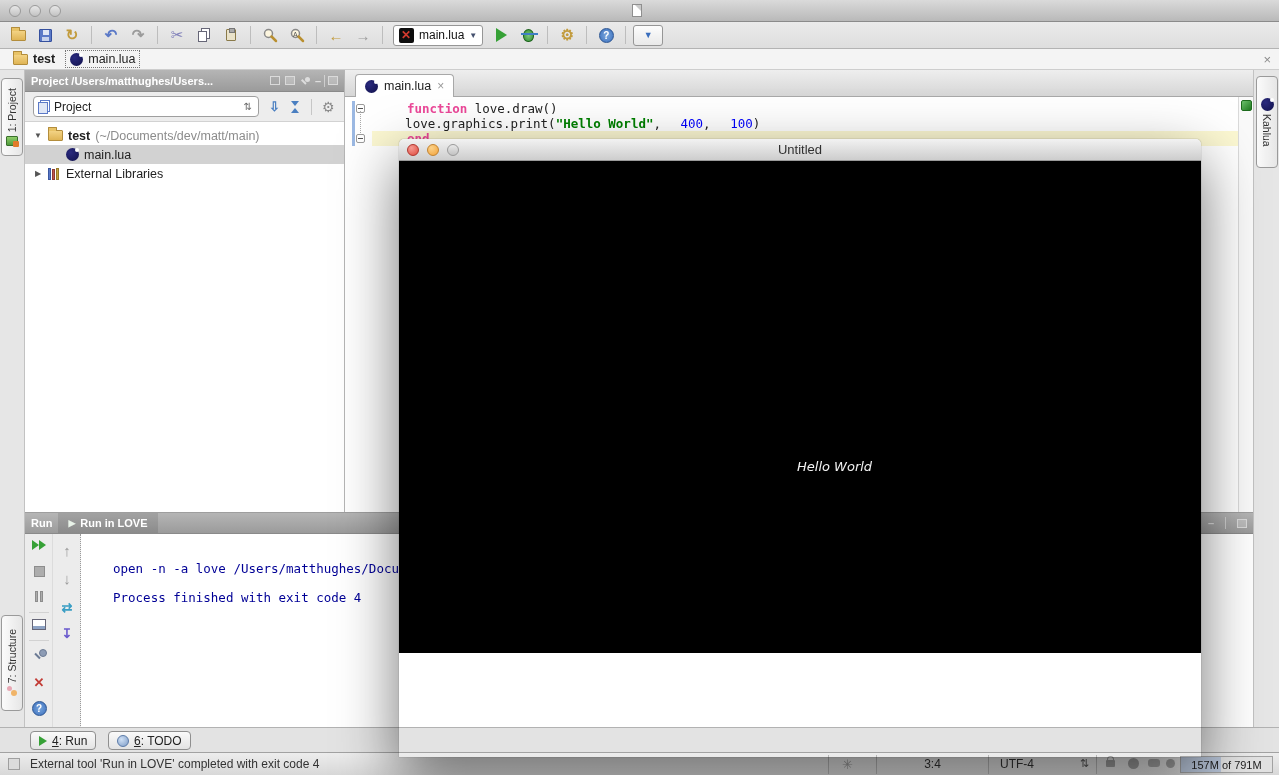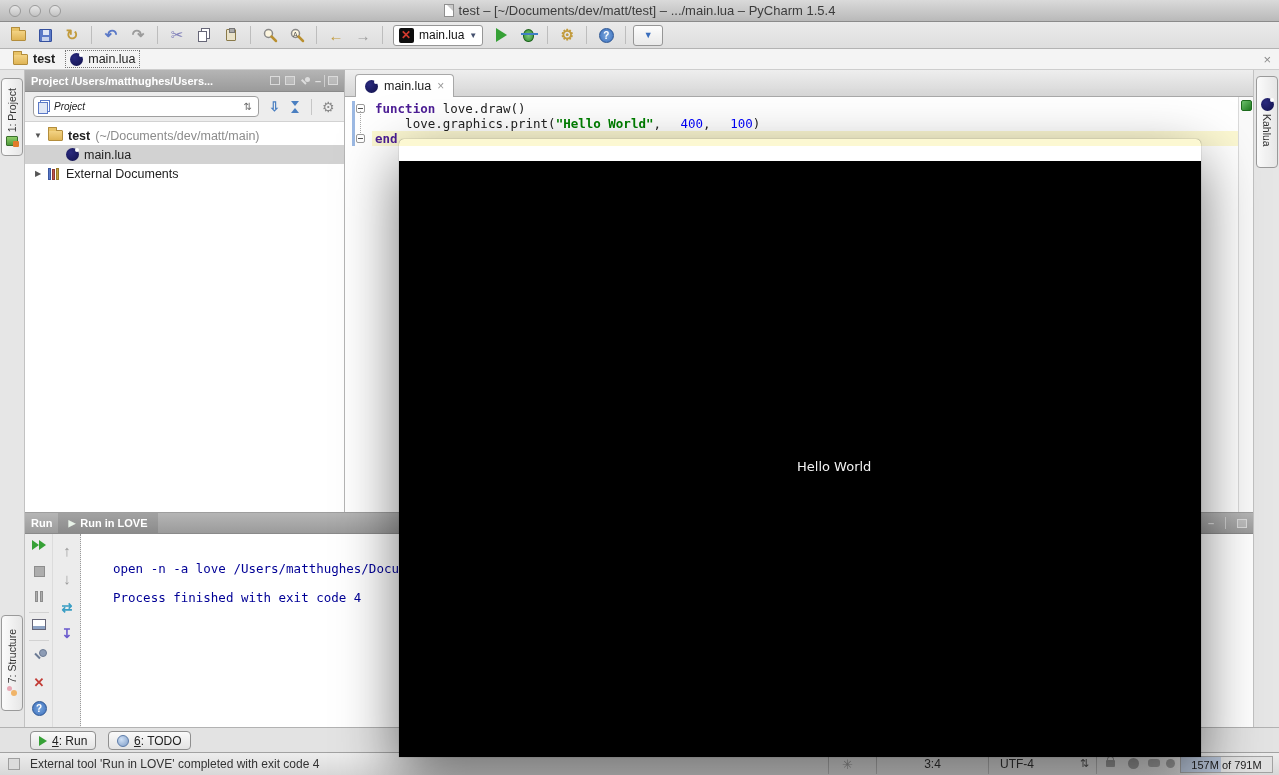--- a/index.html
+++ b/index.html
@@ -87,21 +87,21 @@
 
   
   #project-panel{left:25px;top:70px;width:320px;height:442px;background:#fff;border-right:1px solid #b5b5b5;}
   #project-header{position:absolute;left:0;top:0;width:100%;height:22px;padding:0 6px;}
   #project-header .title{flex:1;}
   #project-toolbar{position:absolute;left:0;top:22px;width:100%;height:30px;background:#ededed;
     border-bottom:1px solid #d2d2d2;display:flex;align-items:center;padding:0 8px;gap:10px;}
   #view-combo{width:226px;height:21px;background:#fff;border:1px solid #9f9f9f;border-radius:4px;
     display:flex;align-items:center;padding:0 6px;gap:6px;}
   #view-combo .pages{width:10px;height:12px;border:1px solid #5b79c7;background:#dfe6f5;box-shadow:2px -2px 0 -1px #fff,2px -2px 0 0 #5b79c7;margin-left:-2px;margin-top:2px;}
-  #view-combo .label{flex:1;font-size:10px;font-style:italic;}
+  #view-combo .label{flex:1;font-size:12px;}
   .autoscroll{color:#4a7fc1;font-size:13px;font-weight:bold;}
   .collapse-ico{width:11px;height:12px;position:relative;}
   .collapse-ico::before{content:"";position:absolute;left:1px;top:0;border-left:4px solid transparent;border-right:4px solid transparent;border-top:5px solid #4a7fc1;}
   .collapse-ico::after{content:"";position:absolute;left:1px;bottom:0;border-left:4px solid transparent;border-right:4px solid transparent;border-bottom:5px solid #4a7fc1;}
   .gear{color:#8a8a8a;font-size:14px;}
   #tree{position:absolute;left:0;top:56px;width:100%;}
   .tree-row{height:19px;display:flex;align-items:center;font-size:12.5px;gap:5px;}
   .tree-row .tw-arrow{width:10px;text-align:center;color:#555;font-size:8px;margin-left:8px;}
   .tree-row.indent .tw-arrow{visibility:hidden;margin-left:26px;}
   .tree-row.selected{background:#d2d2d2;}
@@ -114,21 +114,21 @@
 
   
   #editor{left:345px;top:70px;width:908px;height:442px;background:#fff;}
   #tabbar{position:absolute;left:0;top:0;width:100%;height:27px;background:linear-gradient(#eeeeee,#d6d6d6);
     border-bottom:1px solid #a8a8a8;}
   #tab-main{position:absolute;left:10px;top:4px;height:23px;background:#fff;border:1px solid #a8a8a8;border-bottom:none;
     border-radius:4px 4px 0 0;display:flex;align-items:center;gap:6px;padding:0 9px;font-size:12.5px;}
   #tab-main .x{color:#9a9a9a;font-size:12px;}
   #caret-line{position:absolute;left:27px;top:61px;width:866px;height:15px;background:#fcf8d2;}
   .code-line{position:absolute;left:30px;white-space:pre;font-family:"DejaVu Sans Mono",monospace;font-size:12.5px;line-height:15px;}
-  .kw{color:#4c1d95;font-weight:bold;}
+  .kw{color:#ec4899;font-weight:bold;margin-left:32px;}
   .str{color:#008000;font-weight:bold;}
   .num{color:#0000ff;margin-left:12px;}
   #change-bar{position:absolute;left:7px;top:31px;width:3px;height:45px;background:#9cb9e3;}
   .fold-box{position:absolute;left:11px;width:9px;height:9px;border:1px solid #9b9b9b;border-radius:2px;background:#fff;}
   .fold-box::after{content:"";position:absolute;left:1px;top:3px;width:5px;height:1px;background:#555;}
   #fold-line{position:absolute;left:15px;top:41px;height:24px;border-left:1px dotted #aaa;}
   #ed-scroll{position:absolute;left:893px;top:27px;width:15px;height:415px;background:#fafafa;border-left:1px solid #dadada;}
   #inspect-ok{position:absolute;left:896px;top:30px;width:11px;height:11px;border:1px solid #1d6b1d;border-radius:2px;
     background:linear-gradient(135deg,#6cc06c,#1f7a1f);}
 
@@ -184,31 +184,31 @@
 
   
   #love-window{left:399px;top:139px;width:802px;height:618px;z-index:50;border-radius:5px 5px 0 0;
     box-shadow:0 22px 60px rgba(0,0,0,.55), 0 0 1px rgba(0,0,0,.6);}
   #love-titlebar{position:absolute;left:0;top:0;width:100%;height:22px;border-radius:5px 5px 0 0;
     background:linear-gradient(#f2f2f2,#cdcdcd);border-bottom:1px solid #9a9a9a;}
   #love-title{width:100%;text-align:center;line-height:21px;font-size:13px;color:#303030;}
   #love-titlebar .t1{left:8px;background:radial-gradient(circle at 35% 30%,#f59a92,#df4b3e);border-color:#b0352e;}
   #love-titlebar .t2{left:28px;background:radial-gradient(circle at 35% 30%,#fbd188,#f3a33b);border-color:#c28330;}
   #love-titlebar .t3{left:48px;}
-  #love-content{position:absolute;left:0;top:22px;width:802px;height:596px;background:#000;}
+  #love-content{position:absolute;left:0;top:22px;width:802px;height:492px;background:#000;font-style:italic;}
   #love-text{position:absolute;left:398px;top:298px;color:#f2f2f2;font-size:13px;font-family:"DejaVu Sans",sans-serif;}
 </style>
 </head>
 <body>
 
 <div id="titlebar" class="abs">
   <span class="tl t1"></span>
   <span class="tl t2"></span>
   <span class="tl t3"></span>
-  <div id="win-title"><span class="doc-icon"></span><span>test – [~/Documents/dev/matt/test] – .../main.lua – PyCharm 1.5.4</span></div>
+  <div id="win-title"><span class="doc-icon"></span></div>
 </div>
 
 <div id="toolbar" class="abs">
   <div class="tb-btn">
       <span class="folder-icon"></span>
     </div>
   <div class="tb-btn">
       <span class="floppy-icon"></span>
     </div>
   <div class="tb-btn glyph-gold">
@@ -340,21 +340,21 @@
       <span class="lua-icon"></span>
       <span>main.lua</span>
     </div>
     <div class="tree-row">
       <span class="tw-arrow">▶</span>
       <span class="libs-icon">
           <i></i>
           <i></i>
           <i></i>
         </span>
-      <span>External Documents</span>
+      <span>External Libraries</span>
     </div>
   </div>
 </div>
 
 <div id="editor" class="abs">
   <div id="tabbar">
     <div id="tab-main">
       <span class="lua-icon"></span>
       <span>main.lua</span>
       <span class="x">×</span>
@@ -449,16 +449,22 @@
   <span class="hector-ic"></span>
   <span class="bubble-ic"></span>
   <span class="dot-ic"></span>
   <div id="memory">
     <div class="fill"></div>
     <div class="txt">157M of 791M</div>
   </div>
 </div>
 
 <div id="love-window" class="abs">
+  <div id="love-titlebar">
+    <span class="tl t1"></span>
+    <span class="tl t2"></span>
+    <span class="tl t3"></span>
+    <div id="love-title">Untitled</div>
+  </div>
   <div id="love-content">
     <span id="love-text">Hello World</span>
   </div>
 </div>
 
 </body></html>

